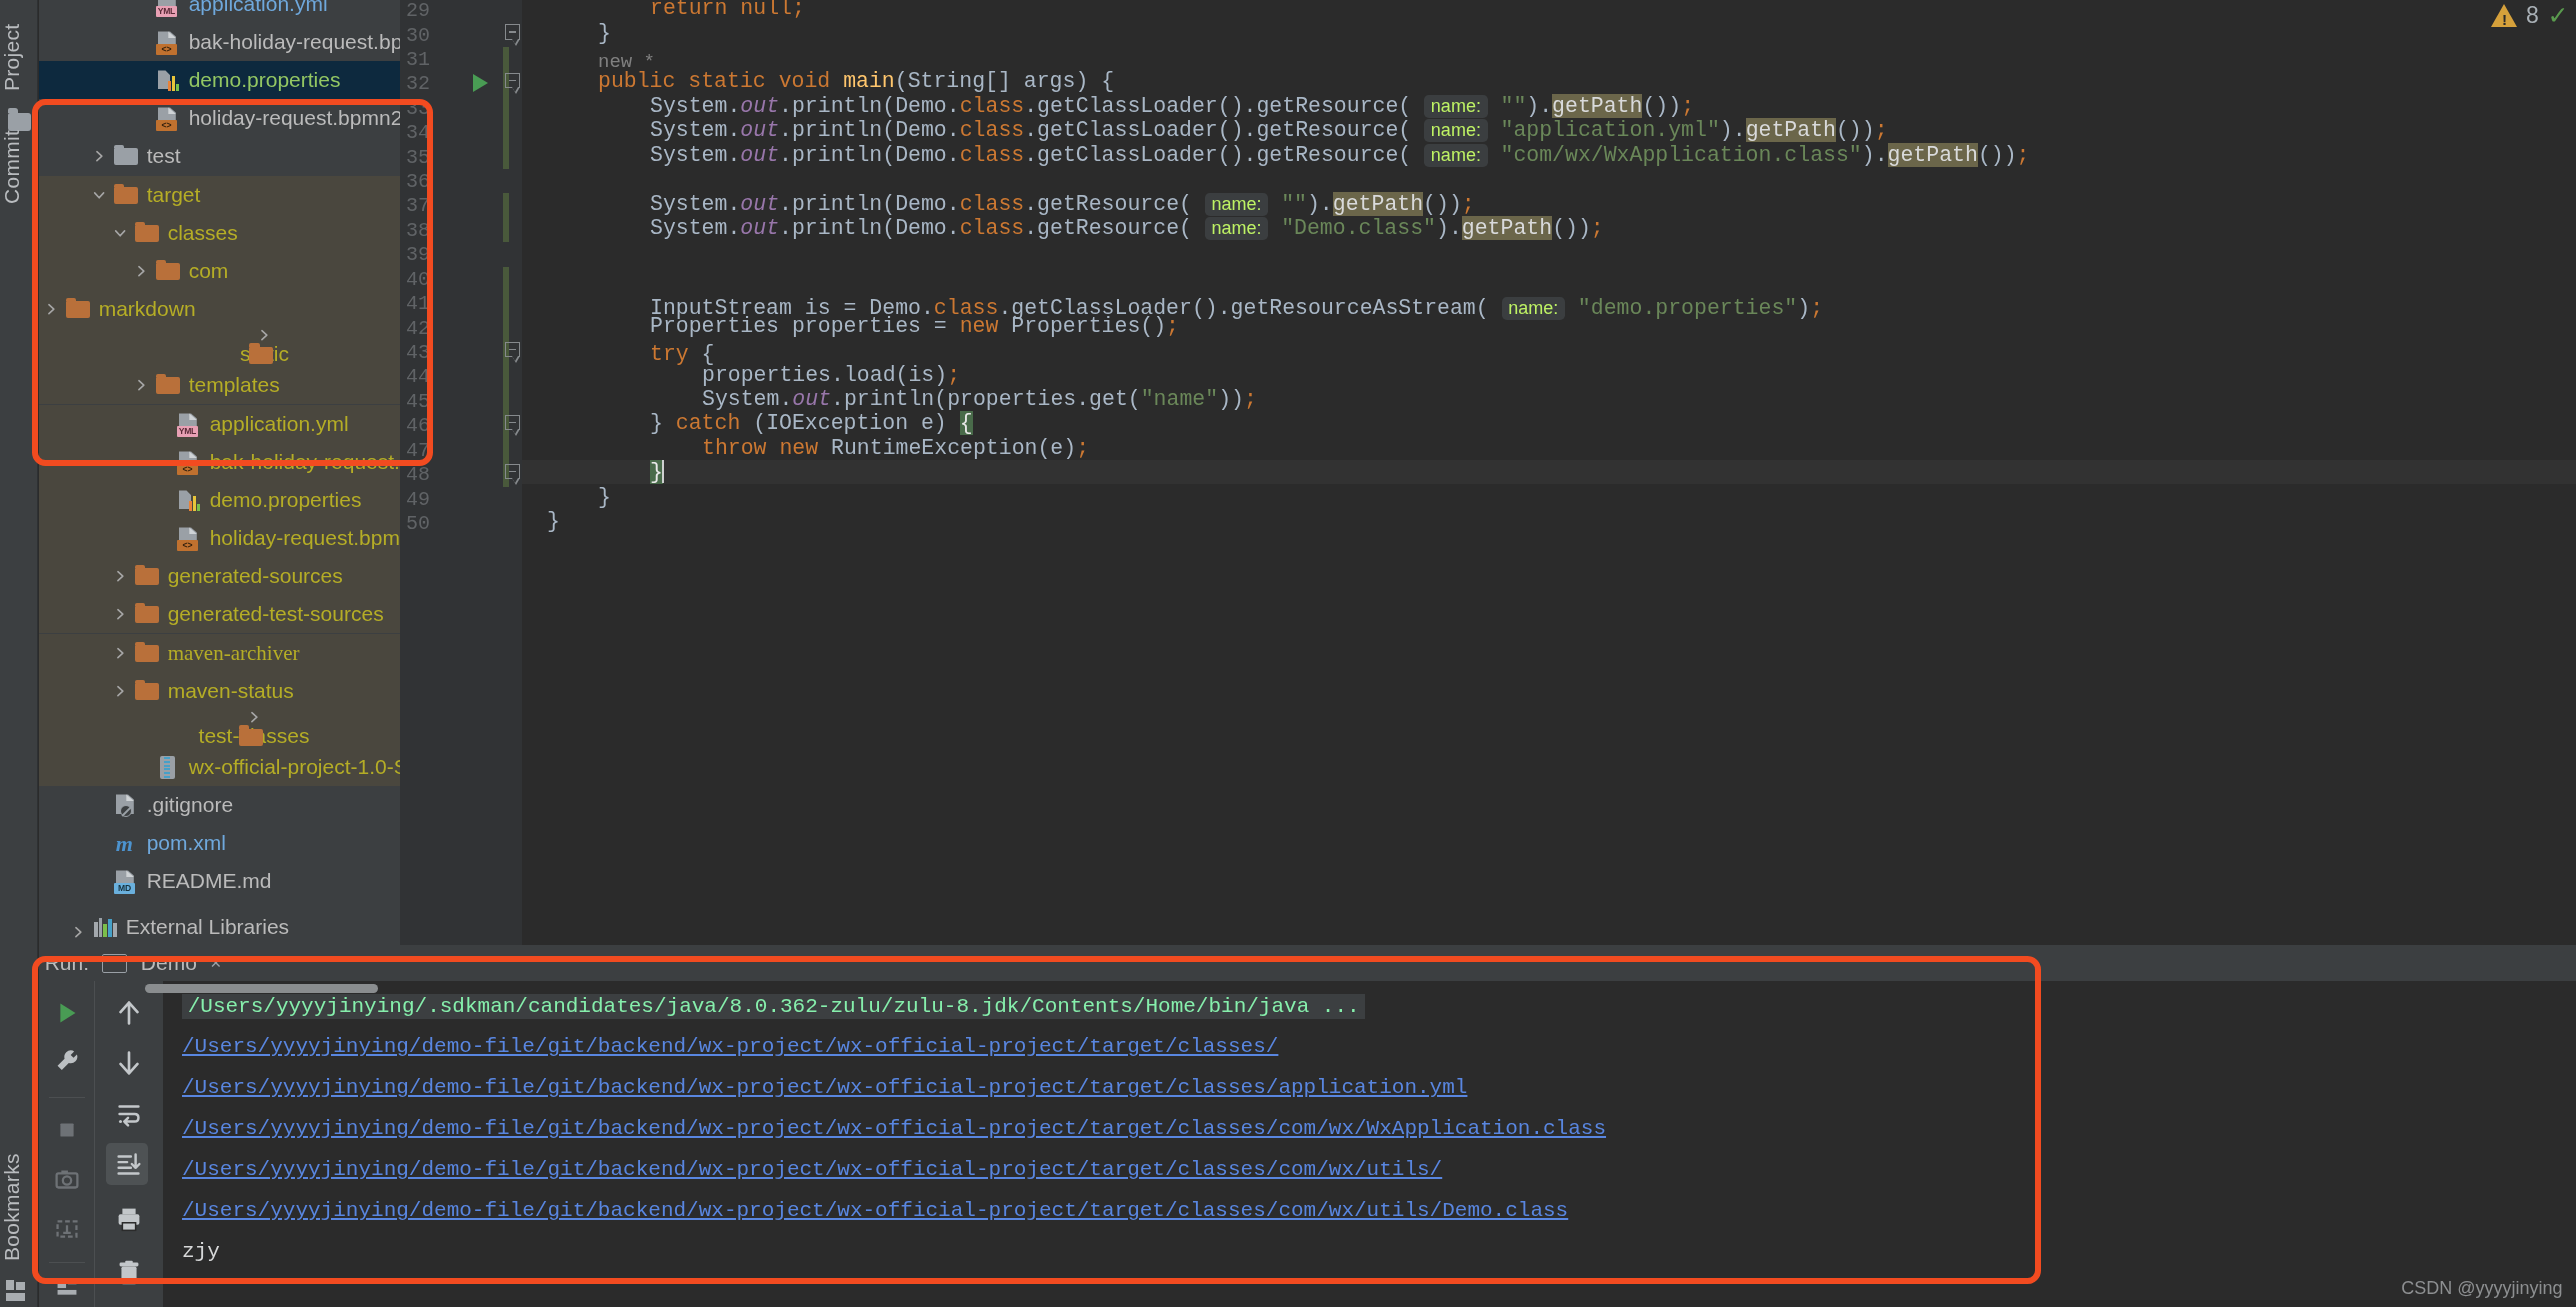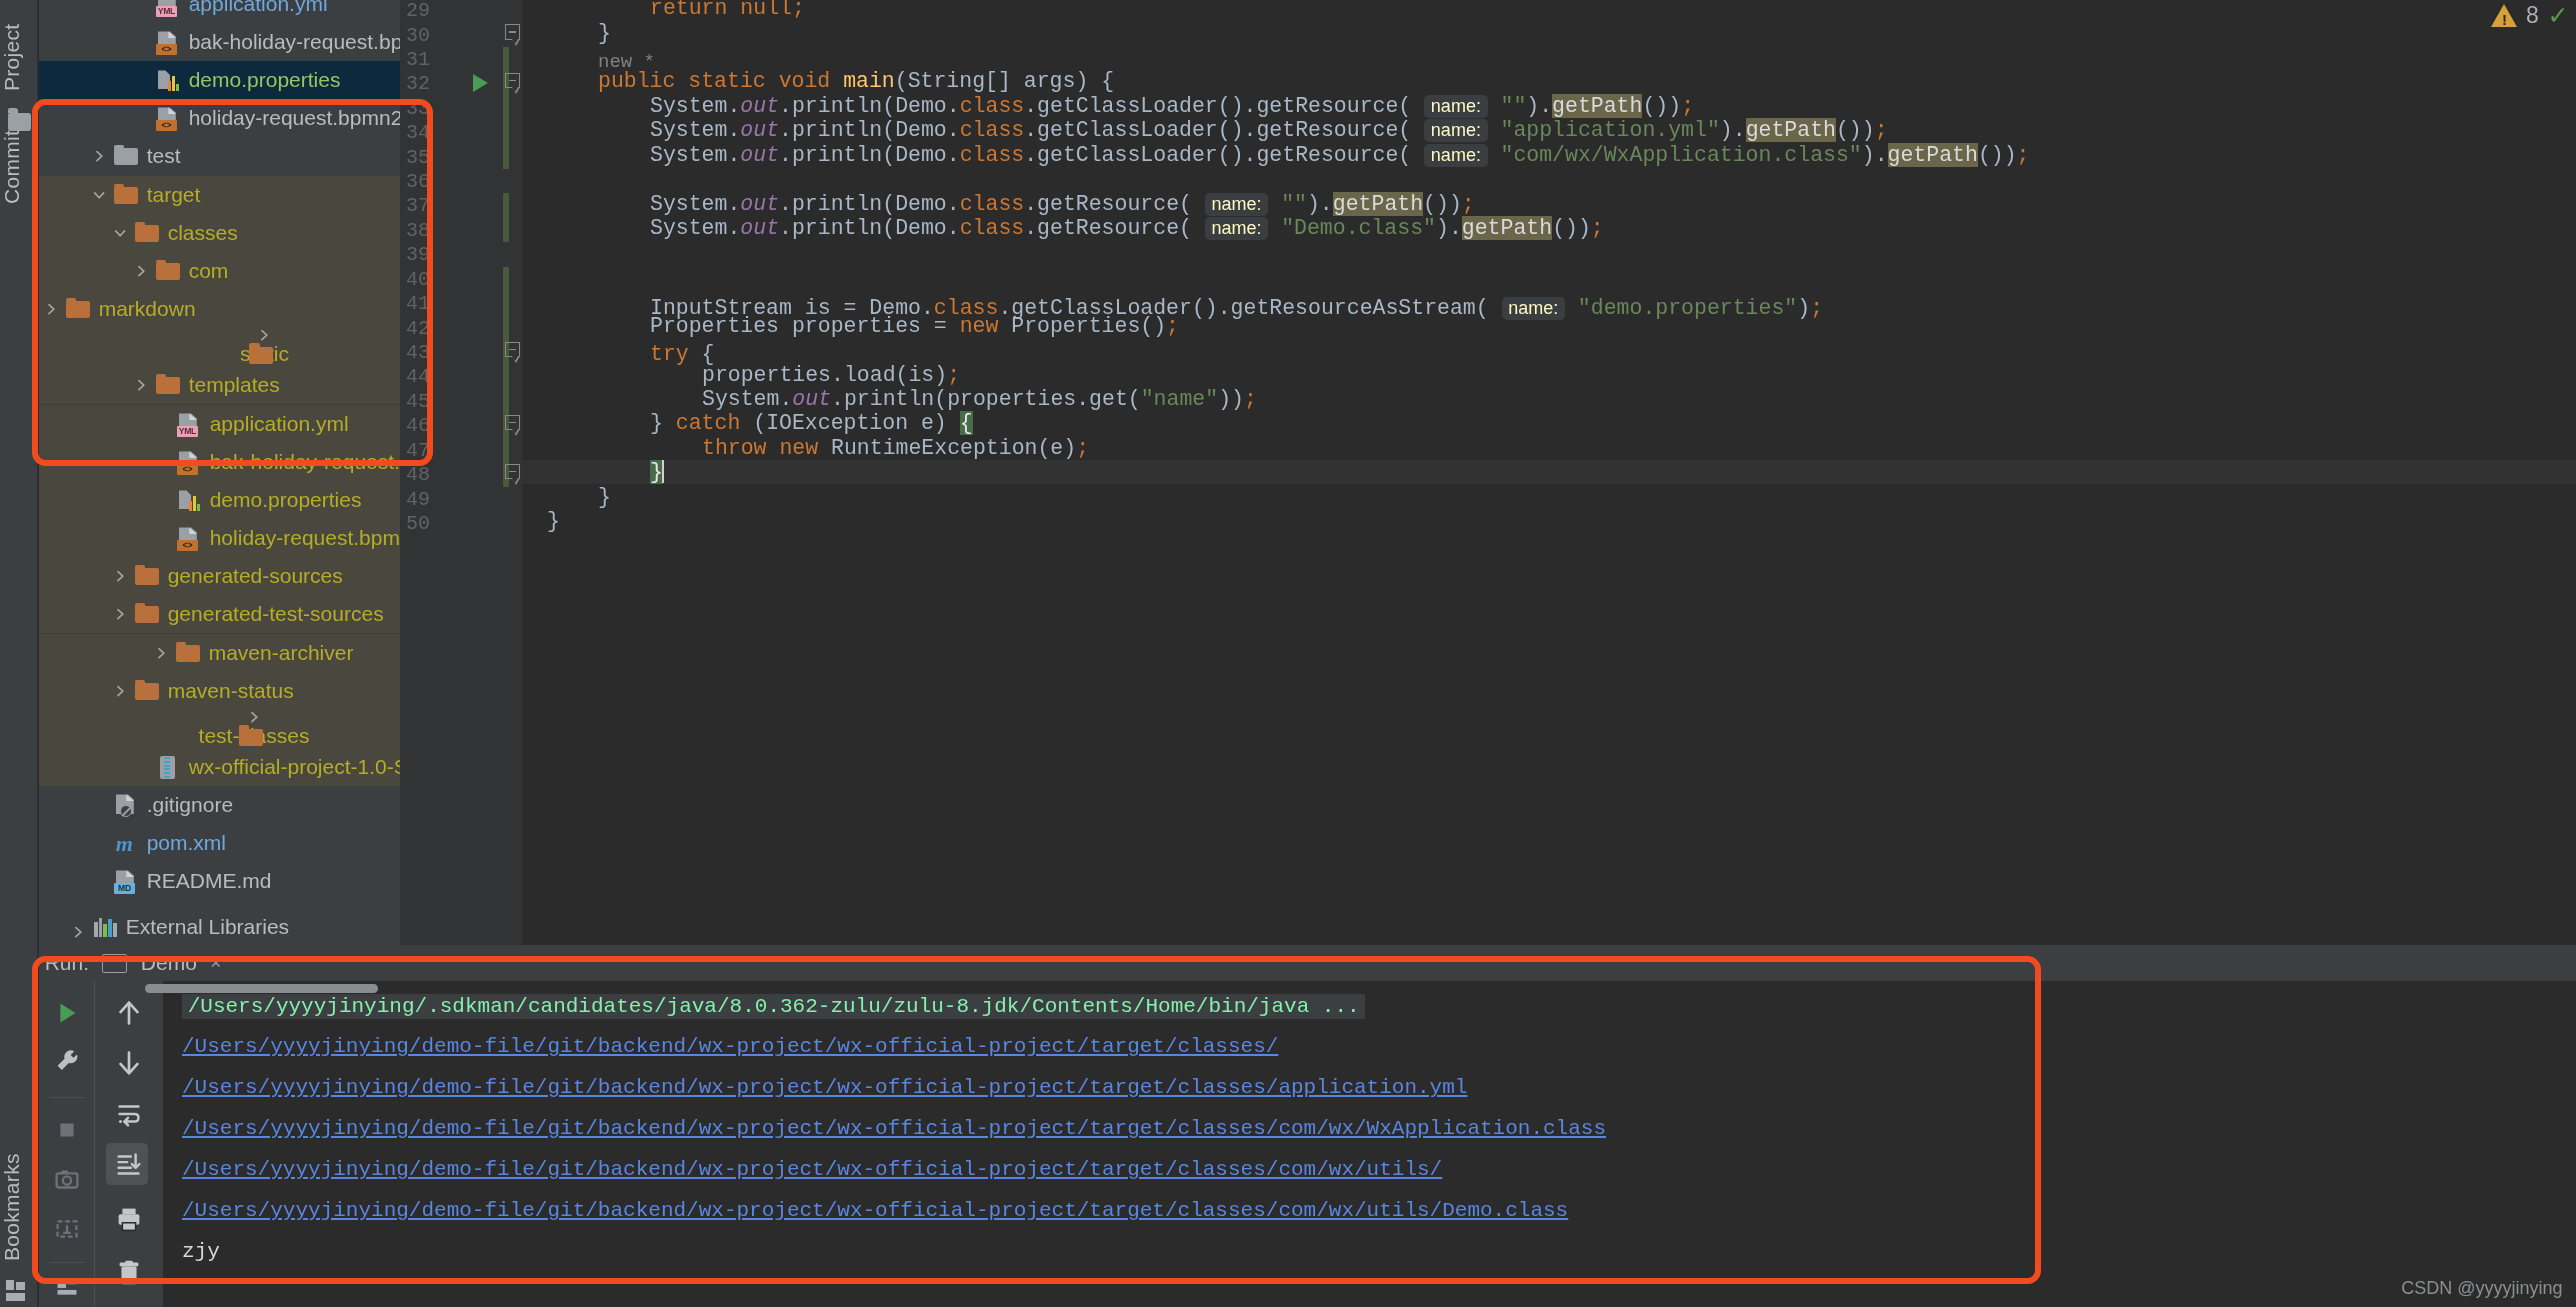--- a/index.html
+++ b/index.html
@@ -147,21 +147,21 @@
   }
   .code-line { position:absolute; left:0; white-space:pre; height:24.4px; }
   .code-line.cur { background:#323232; width:2054px; }
   .tok-kw { color:#cc7832; }          
   .tok-cls { color:#a9b7c6; }         
   .tok-static { color:#9876aa; font-style:italic; } 
   .tok-str { color:#6a8759; }         
   .tok-com { color:#808080; }
   .tok-semi { color:#cc7832; }
   .hint {
-    color:#fef9c3; background:#3b3e40; border-radius:4.8px; padding:1px 6.7px 1.9px 6.7px;
+    color:#bef264; background:#3b3e40; border-radius:4.8px; padding:1px 6.7px 1.9px 6.7px;
     font-size:18px; font-family:"Liberation Sans", sans-serif;
   }
   .hl-path { background:#6b664a; color:#d9dadb; }
   .hl-brace { background:#496b4a; color:#e8e8e8; }
   .caret { display:inline-block; width:1.9px; height:23px; background:#cfd0d1; vertical-align:-4.8px; margin:0 -1px; }
 
   
   .insp { position:absolute; right:7.6px; top:1.9px; display:flex; align-items:center; gap:8.6px; }
   .warn-tri { width:0;height:0;border-left:13.4px solid transparent;border-right:13.4px solid transparent;
      border-bottom:23px solid #d6a13b; position:relative; }
@@ -443,21 +443,21 @@
         <span class="arrow">
           <svg width="14.3" height="14.3" viewBox="0 0 16 16">
             <path d="M5.5 3 L11 8 L5.5 13" stroke="#a6a6a6" stroke-width="1.8" fill="none" stroke-linecap="round" stroke-linejoin="round"></path>
           </svg>
         </span>
         <span class="ic">
           <span class="fi orange"></span>
         </span>
         <span class="tree-label c-olive">generated-test-sources</span>
       </div>
-      <div class="tree-row excluded-bg" style="top: 634px; position: absolute; left: 0px; right: 0px; padding-left: 110px;">
+      <div class="tree-row excluded-bg" style="top: 634px; position: absolute; left: 0px; right: 0px; padding-left: 69px; font-family: Liberation Serif, serif;">
         <span class="arrow">
           <svg width="14.3" height="14.3" viewBox="0 0 16 16">
             <path d="M5.5 3 L11 8 L5.5 13" stroke="#a6a6a6" stroke-width="1.8" fill="none" stroke-linecap="round" stroke-linejoin="round"></path>
           </svg>
         </span>
         <span class="ic">
           <span class="fi orange"></span>
         </span>
         <span class="tree-label c-olive">maven-archiver</span>
       </div>

